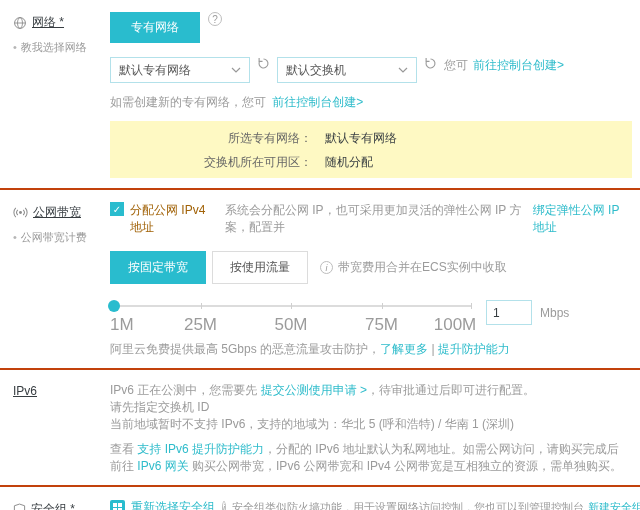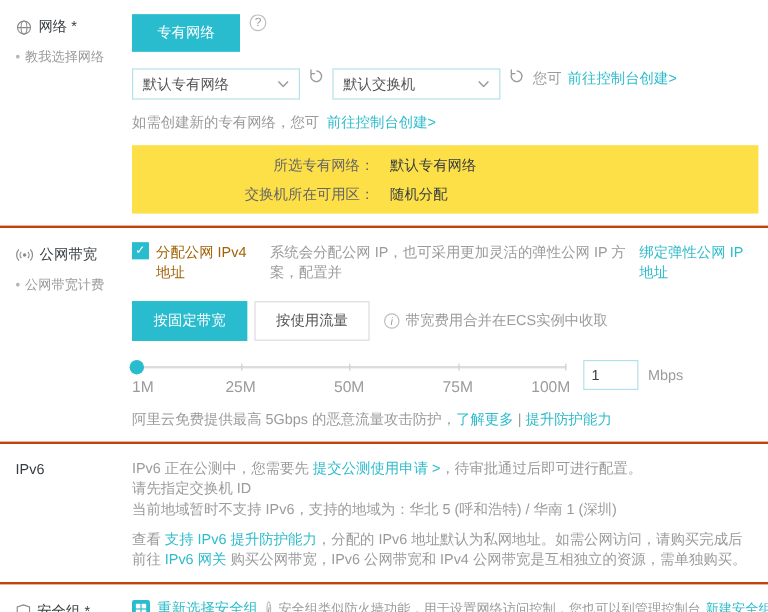--- a/index.html
+++ b/index.html
@@ -1,21 +1,21 @@
 <!DOCTYPE html>
 <html><head>
 <meta charset="utf-8">
 <style>
   * { margin:0; padding:0; box-sizing:border-box; }
   body { font-family:"Liberation Sans","DejaVu Sans",sans-serif; background:#fff; }
   .page { width:640px; height:510px; background:#fff; color:#373d41; font-size:12px; overflow:hidden; }
   .section { display:flex; }
   .section + .section { border-top:2px solid #c2410c; }
   .sec-label { width:102px; flex-shrink:0; padding:14px 0 0 13px; }
-  .sec-title { display:flex; align-items:center; gap:5px; color:#373d41; font-size:12px; white-space:nowrap; }
+  .sec-title { display:flex; align-items:center; gap:5px; color:#373d41; font-size:12px; white-space:nowrap;text-decoration:underline; }
   .sec-links { margin-top:9px; }
   .sec-links div { color:#9b9b9b; font-size:11px; margin-bottom:5px; white-space:nowrap; }
   .sec-links .dot { color:#b5b5b5; margin-right:4px; }
   .sec-content { flex:1; padding:12px 10px 10px 8px; min-width:0; }
 
   .teal-link { color:#2fbccb; cursor:pointer; text-decoration:none; }
   .gray { color:#9b9b9b; }
   .dark { color:#a16207; }
 
   .btn-primary { display:inline-block; background:#29bcce; color:#fff; font-size:12px;
@@ -28,42 +28,42 @@
     font-style:italic; vertical-align:-2px; }
 
   .row { display:flex; }
   .select { display:inline-flex; align-items:center; justify-content:space-between;
     width:140px; height:26px; border:1px solid #b3e1ea; background:#fff; padding:0 8px;
     color:#555; cursor:pointer; }
   .refresh { margin:0 7px; display:inline-flex; cursor:pointer; }
 
   .hint-line { margin-top:11px; color:#9b9b9b; }
 
-  .summary-box { margin-top:10px; background:#fde047; padding:9px 0 7px; width:522px; }
+  .summary-box { margin-top:10px; background:#fef9c3; padding:9px 0 7px; width:522px; }
   .summary-line { display:flex; margin-bottom:7px; }
   .summary-line .sl-label { width:202px; text-align:right; color:#666; }
   .summary-line .sl-value { margin-left:13px; color:#373d41; }
 
   .cb { width:14px; height:14px; border:1px solid #ccc; background:#fff; display:inline-flex;
     align-items:center; justify-content:center; flex-shrink:0; cursor:pointer; }
   .cb.checked { background:#29bcce; border-color:#29bcce; color:#fff; font-size:10px; }
 
   .tabs { display:flex; align-items:center; margin-top:15px; }
   .tab { padding:7px 17px; font-size:12px; border:1px solid #dcdcdc; background:#fff;
     color:#555; cursor:pointer; }
   .tab.active { background:#29bcce; border-color:#29bcce; color:#fff; }
   .tab + .tab { margin-left:6px; }
 
   .slider-row { display:flex; align-items:flex-start; margin-top:16px; }
   .slider { position:relative; width:362px; height:32px; }
   .slider .track { position:absolute; left:0; right:0; top:5px; height:2px; background:#dcdcdc; }
   .slider .tickmark { position:absolute; top:3px; width:1px; height:6px; background:#cfcfcf; }
   .slider .handle { position:absolute; top:0; left:-2px; width:12px; height:12px;
     border-radius:50%; background:#29bcce; cursor:pointer; }
-  .slider .tick-label { position:absolute; top:15px; color:#9b9b9b; font-size:13px; }
+  .slider .tick-label { position:absolute; top:15px; color:#9b9b9b; font-size:17px; }
   .bw-input { width:46px; height:25px; border:1px solid #b3e1ea; padding:0 6px; font-size:12px;
     color:#373d41; margin-left:14px; font-family:"Liberation Sans","DejaVu Sans",sans-serif; }
   .bw-unit { color:#9b9b9b; margin-left:8px; margin-top:6px; }
 
   .note-line { margin-top:9px; color:#9b9b9b; }
 
   .ipv6-line { color:#9b9b9b; line-height:17px; }
   .ipv6-para { color:#9b9b9b; line-height:17px; margin-top:8px; width:520px; }
 
   .sg-row1 { display:flex; align-items:center; flex-wrap:nowrap; white-space:nowrap; }

